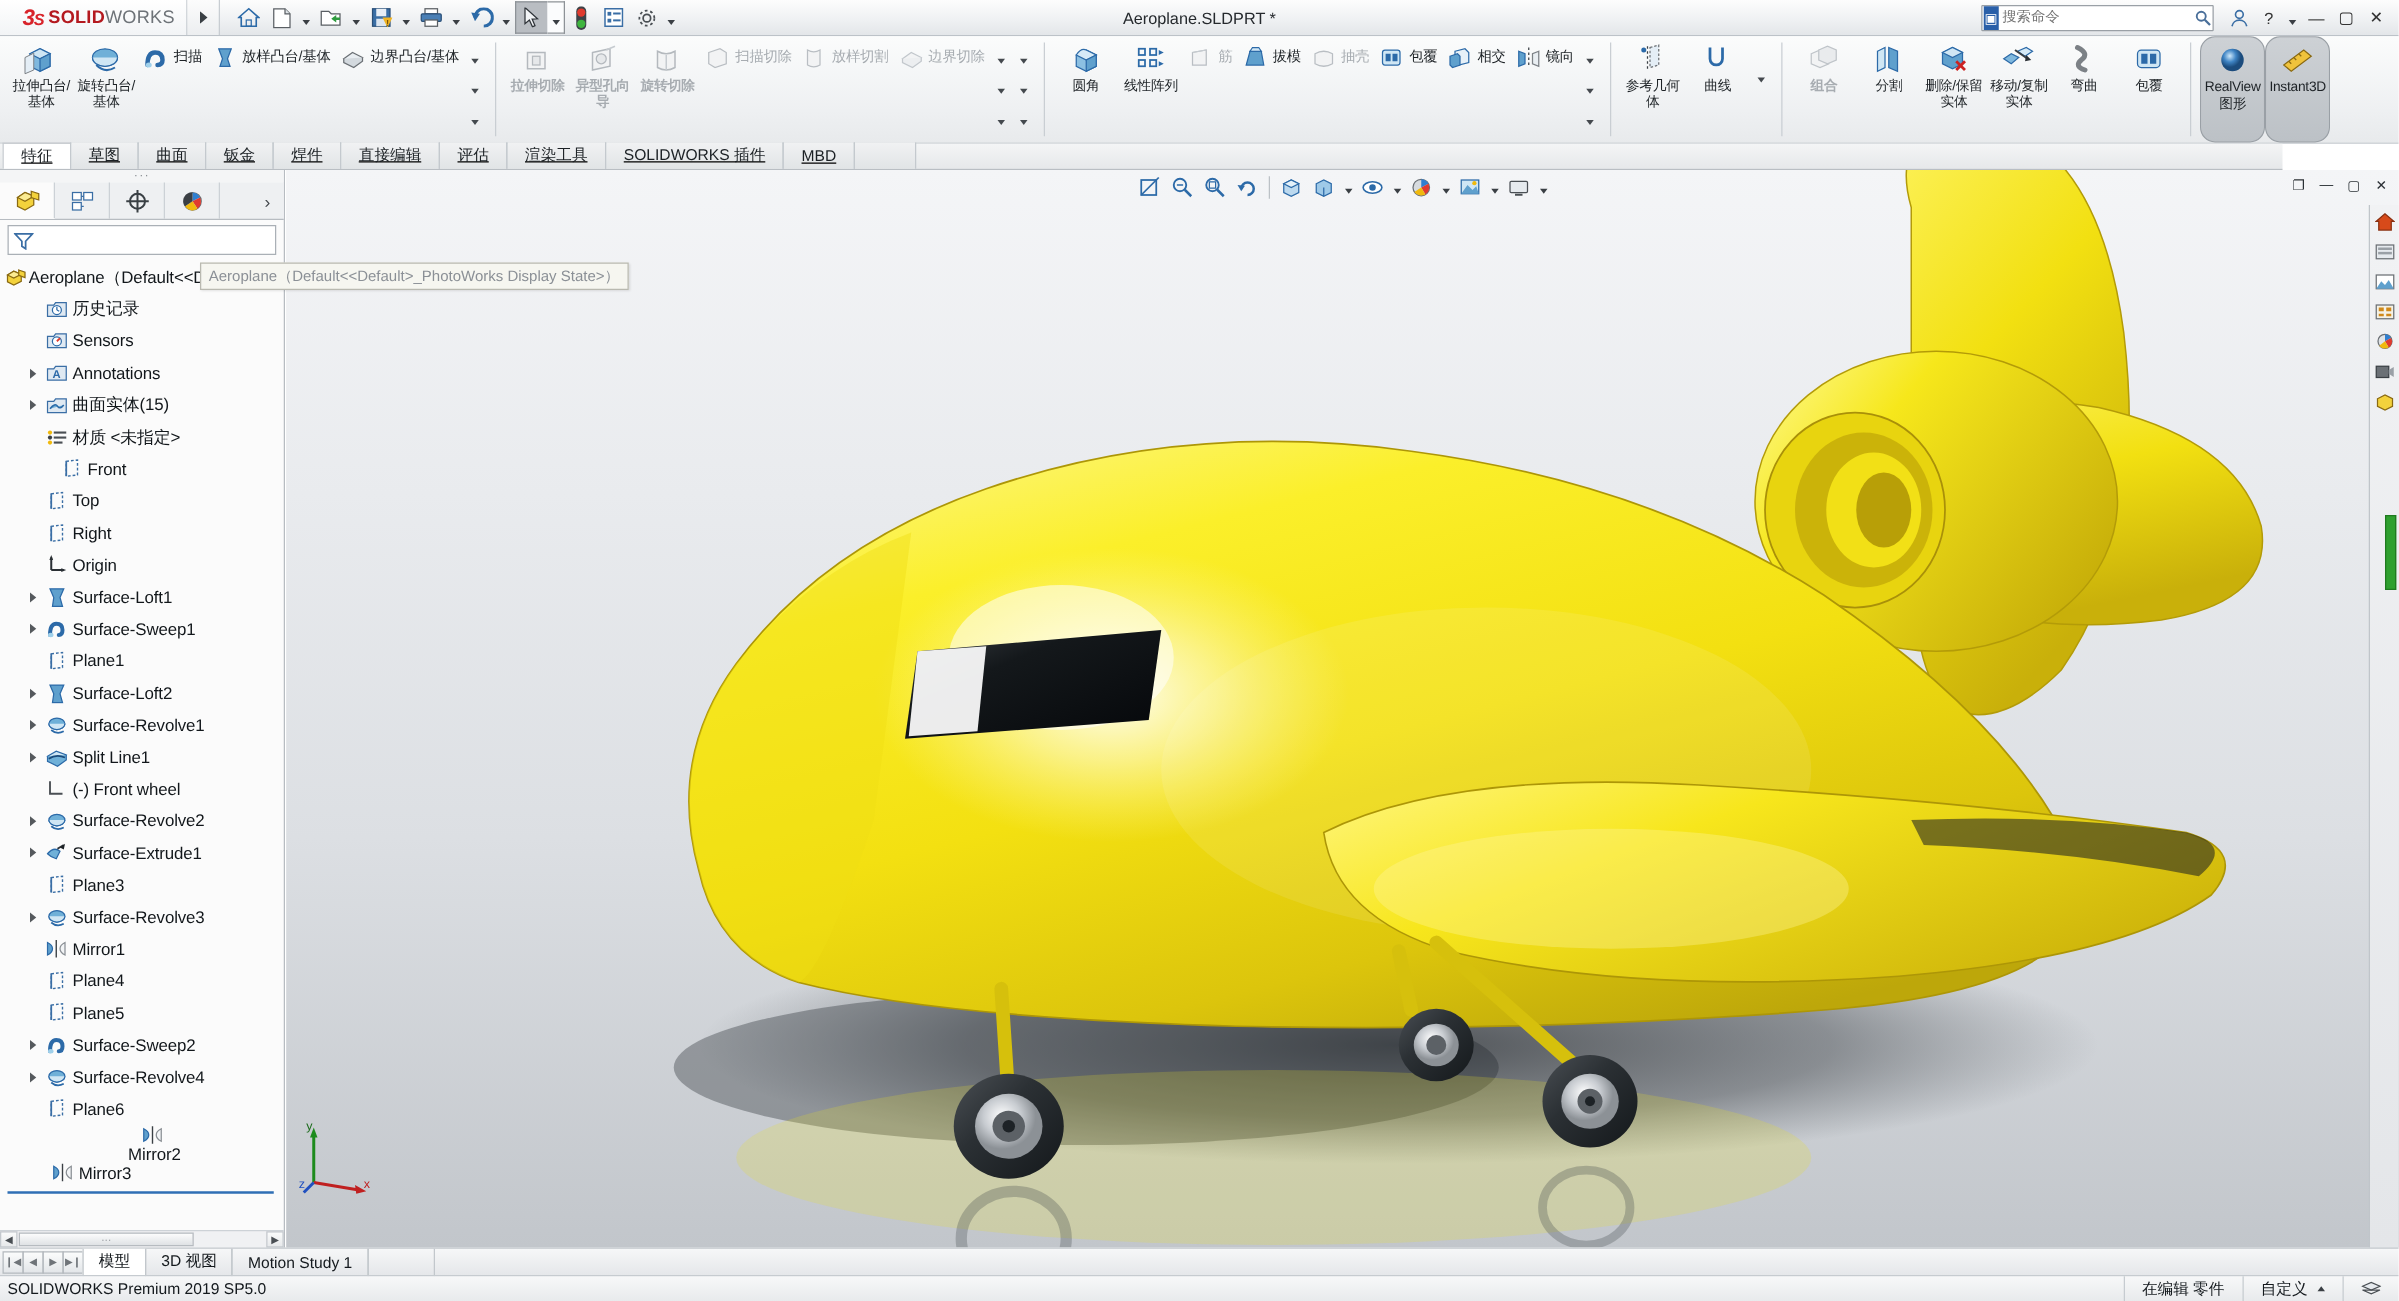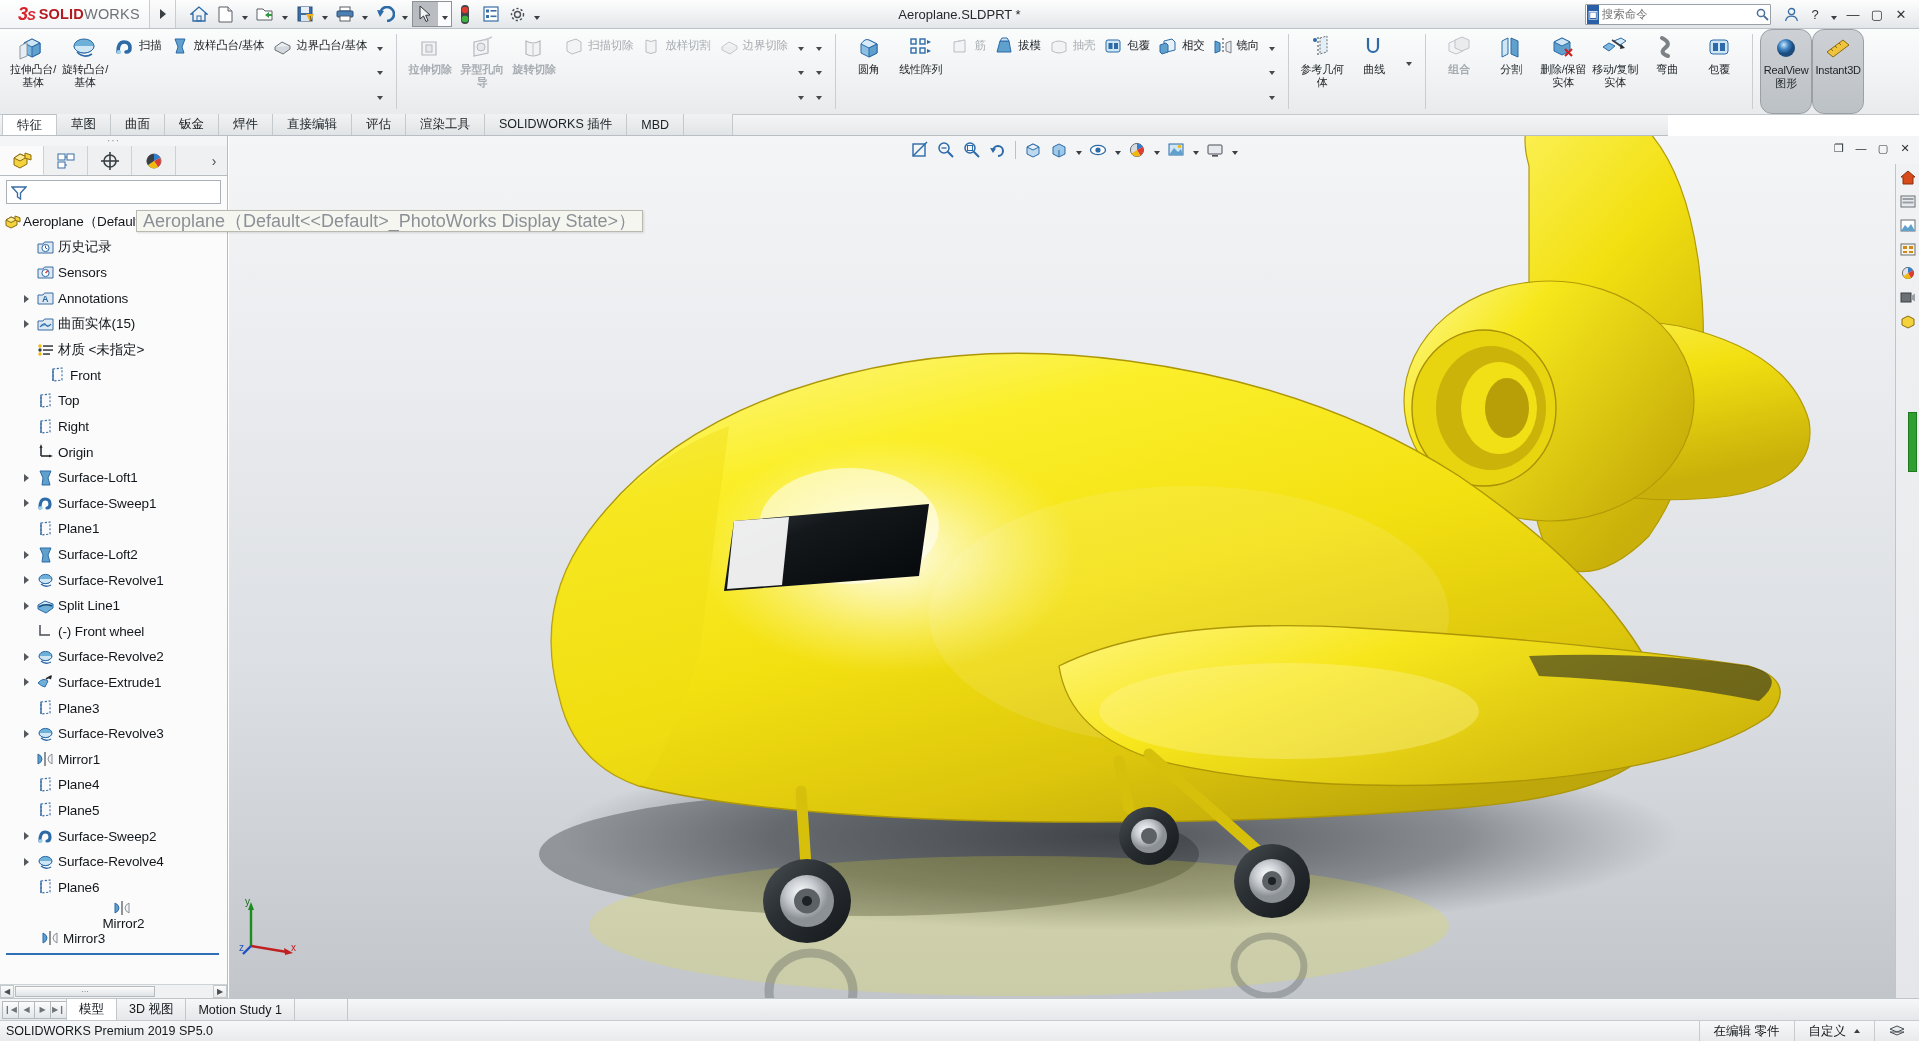--- a/index.html
+++ b/index.html
@@ -73,23 +73,23 @@
   .smbtn { display: flex; align-items: center; height: 25px; padding: 0 4px; cursor: default; }
   .smbtn .lbl { font-size: 11.5px; color: #1d2226; margin-left: 4px; white-space: nowrap; letter-spacing:-.2px;}
   .smbtn.dis .lbl { color: #a7acb1; }
   .dropcol { display:flex; flex-direction:column; justify-content:space-around; padding: 8px 2px 4px 2px;}
   .dcaret { width: 14px; height: 18px; display:flex; align-items:center; justify-content:center; }
   .dcaret:after { content:''; border-left:3.5px solid transparent; border-right:3.5px solid transparent; border-top:4px solid #44494e; }
   .bigbtn.active { background: linear-gradient(#cdd1d5,#bcc1c6); border:1px solid #9aa0a6; border-radius:12px; }
 
   
   .cmdtabs {
-    position: absolute; left: 0; top: 115px; width: 1668px; height: 21px;
+    position: absolute; left: 0; top: 115px; width: 1826px; height: 21px;
     background: linear-gradient(#f4f5f6,#e6e8ea); border-bottom: 1px solid #b9bec3;
-    display: flex; align-items: flex-end; padding-left: 2px;
+    display: flex; align-items: flex-end; padding-left: 2px; text-decoration: underline;
   }
   .ctab {
     height: 21px; padding: 0 14px; display: flex; align-items: center;
     font-size: 12.5px; color: #1b2024; border-left: 1px solid #c4c9ce; border-right: 1px solid #c4c9ce;
     margin-right: -1px; background: linear-gradient(#f1f2f3,#e1e4e6);
   }
   .ctab.active { background: #ffffff; border-top: 1px solid #b9bec3; }
   .ctab.blank { border-right: 1px solid #c4c9ce; width: 50px; }
 
   
@@ -110,23 +110,23 @@
   .tnode .exp { width: 16px; display:flex; align-items:center; justify-content:center; }
   .tnode .exp.has:after { content:''; border-top:4px solid transparent; border-bottom:4px solid transparent; border-left:5px solid #55595d;}
   .tnode .ico { width: 22px; display:flex; align-items:center; justify-content:center; }
   .tnode .tx { font-size: 13.5px; color: #12171b; margin-left: 2px; letter-spacing:-.1px;}
   .tnode.root .tx { font-size: 13.5px; }
   .tree-underline { position:absolute; left:6px; right:8px; height:2px; background:#2f6fb5; }
   .tp-hscroll { height: 14px; background:#f0f1f3; border-top:1px solid #cdd2d7; display:flex; align-items:center; }
   .tp-hs-arrow{width:14px;height:13px;display:flex;align-items:center;justify-content:center;font-size:8px;color:#4a4f54;background:linear-gradient(#fafbfb,#e7e9eb);border:1px solid #c3c8cd;}
   .tp-hs-thumb{height:11px;background:linear-gradient(#fcfcfc,#dfe2e5);border:1px solid #b6bbc0;margin:0 1px;display:flex;align-items:center;justify-content:center;font-size:8px;color:#7c8186;}
   .tooltip {
-    position: absolute; left: 136px; top: 210px; height: 22px;
+    position: absolute; left: 160px; top: 210px; height: 22px;
     background: #f6f6f0; border: 1px solid #b9b9b0; color: #8b9096;
-    font-size: 18px; display: flex; align-items: center; padding: 0 6px; z-index: 40;
+    font-size: 12px; display: flex; align-items: center; padding: 0 6px; z-index: 40;
     box-shadow: 1px 1px 2px rgba(0,0,0,.12);
   }
 
   
   .gfx {
     position: absolute; left: 229px; top: 136px; right: 0; bottom: 43px;
     background: linear-gradient(#f3f4f6 0%, #e7e9ec 28%, #dfe2e6 55%, #c8ccd1 100%);
     overflow: hidden;
   }
   .gfx-toolbar {

